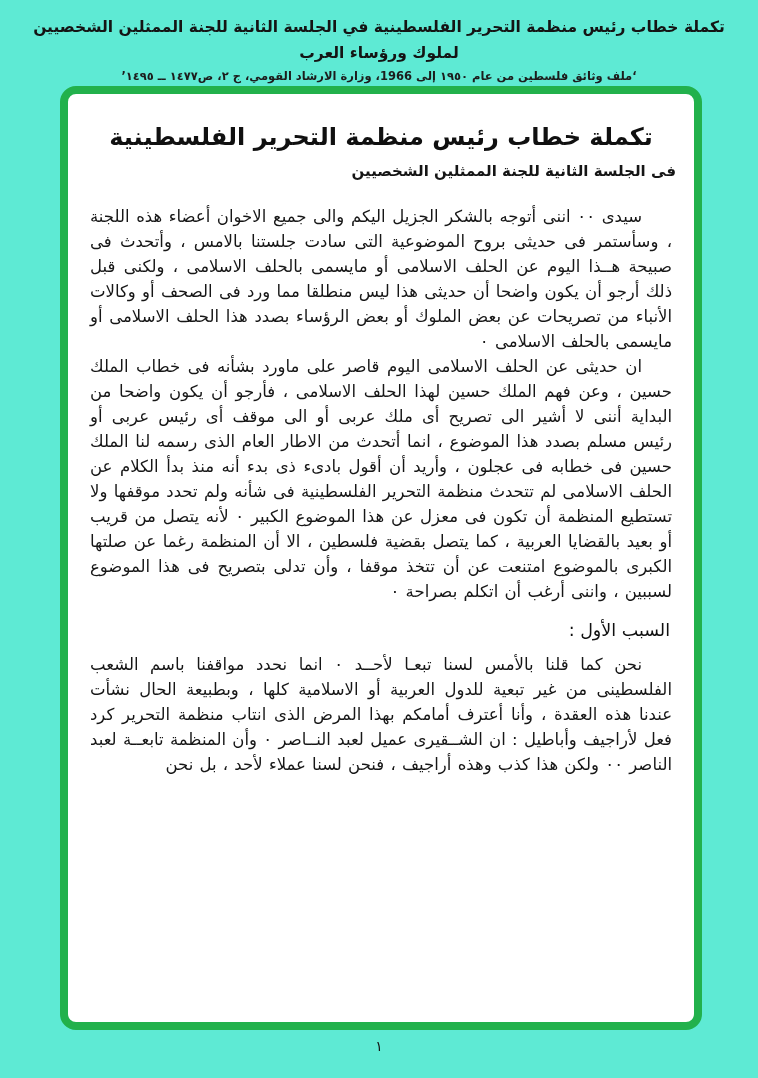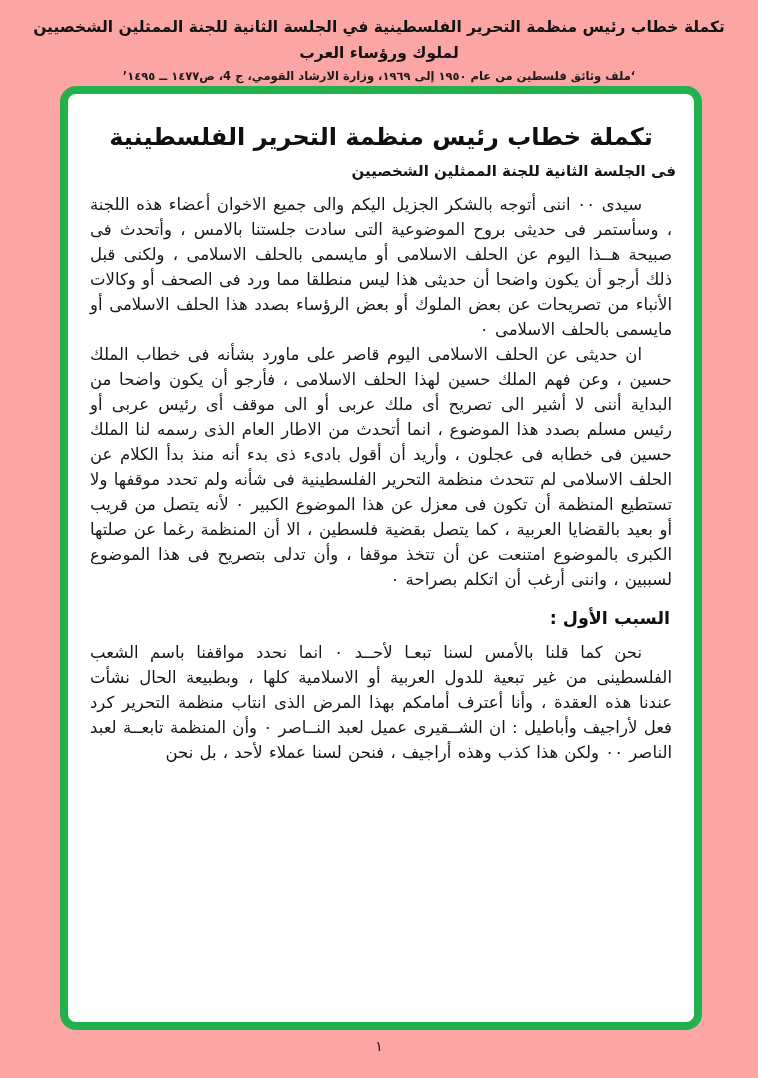--- a/index.html
+++ b/index.html
@@ -5,21 +5,21 @@
   * { margin: 0; padding: 0; box-sizing: border-box; }
   html, body { background: #ffffff; }
   body {
     font-family: "DejaVu Sans", sans-serif;
     color: #121212;
   }
   .page {
     position: relative;
     width: 758px;
     height: 1078px;
-    background: #fca5a5;
+    background: #5eead4;
     overflow: hidden;
     direction: rtl;
   }
   
   .top-header {
     position: absolute;
     top: 14px;
     right: 0;
     left: 0;
     text-align: center;
@@ -61,36 +61,36 @@
     color: #101010;
   }
   .doc-subtitle {
     text-align: right;
     font-weight: bold;
     font-size: 15px;
     line-height: 34px;
     color: #151515;
   }
   .doc-body {
-    margin-top: 4px;
+    margin-top: 16px;
     padding: 0 4px;
   }
   .doc-body p {
     direction: rtl;
     text-align: justify;
     font-size: 16.5px;
     line-height: 25px;
     text-indent: 30px;
     color: #161616;
     word-spacing: 1px;
   }
   .section-heading {
     direction: rtl;
     text-align: right;
-    font-weight: bold;
+    font-weight: normal;
     font-size: 17.5px;
     margin: 16px 2px 12px 0;
     color: #101010;
   }
   
   .page-number {
     position: absolute;
     top: 1038px;
     left: 0;
     right: 0;
@@ -99,21 +99,21 @@
     color: #141414;
   }
 </style>
 </head>
 <body>
 
 <div class="page">
 
   <div class="top-header">
     <div class="h-title">تكملة خطاب رئيس منظمة التحرير الفلسطينية في الجلسة الثانية للجنة الممثلين الشخصيين لملوك ورؤساء العرب</div>
-    <div class="h-source">‘ملف وثائق فلسطين من عام ١٩٥٠ إلى ١٩٦٩، وزارة الارشاد القومي، ج 4، ص١٤٧٧ ــ ١٤٩٥’</div>
+    <div class="h-source">‘ملف وثائق فلسطين من عام ١٩٥٠ إلى 1966، وزارة الارشاد القومي، ج ٢، ص١٤٧٧ ــ ١٤٩٥’</div>
   </div>
 
   <div class="doc-frame">
     <div class="doc-title">تكملة خطاب رئيس منظمة التحرير الفلسطينية</div>
     <div class="doc-subtitle">فى الجلسة الثانية للجنة الممثلين الشخصيين</div>
 
     <div class="doc-body">
       <p>سيدى ٠٠ اننى أتوجه بالشكر الجزيل اليكم والى جميع الاخوان أعضاء هذه اللجنة ، وسأستمر فى حديثى بروح الموضوعية التى سادت جلستنا بالامس ، وأتحدث فى صبيحة هــذا اليوم عن الحلف الاسلامى أو مايسمى بالحلف الاسلامى ، ولكنى قبل ذلك أرجو أن يكون واضحا أن حديثى هذا ليس منطلقا مما ورد فى الصحف أو وكالات الأنباء من تصريحات عن بعض الملوك أو بعض الرؤساء بصدد هذا الحلف الاسلامى أو مايسمى بالحلف الاسلامى ٠</p>
       <p>ان حديثى عن الحلف الاسلامى اليوم قاصر على ماورد بشأنه فى خطاب الملك حسين ، وعن فهم الملك حسين لهذا الحلف الاسلامى ، فأرجو أن يكون واضحا من البداية أننى لا أشير الى تصريح أى ملك عربى أو الى موقف أى رئيس عربى أو رئيس مسلم بصدد هذا الموضوع ، انما أتحدث من الاطار العام الذى رسمه لنا الملك حسين فى خطابه فى عجلون ، وأريد أن أقول بادىء ذى بدء أنه منذ بدأ الكلام عن الحلف الاسلامى لم تتحدث منظمة التحرير الفلسطينية فى شأنه ولم تحدد موقفها ولا تستطيع المنظمة أن تكون فى معزل عن هذا الموضوع الكبير ٠ لأنه يتصل من قريب أو بعيد بالقضايا العربية ، كما يتصل بقضية فلسطين ، الا أن المنظمة رغما عن صلتها الكبرى بالموضوع امتنعت عن أن تتخذ موقفا ، وأن تدلى بتصريح فى هذا الموضوع لسببين ، واننى أرغب أن اتكلم بصراحة ٠</p>
       <div class="section-heading">السبب الأول :</div>

